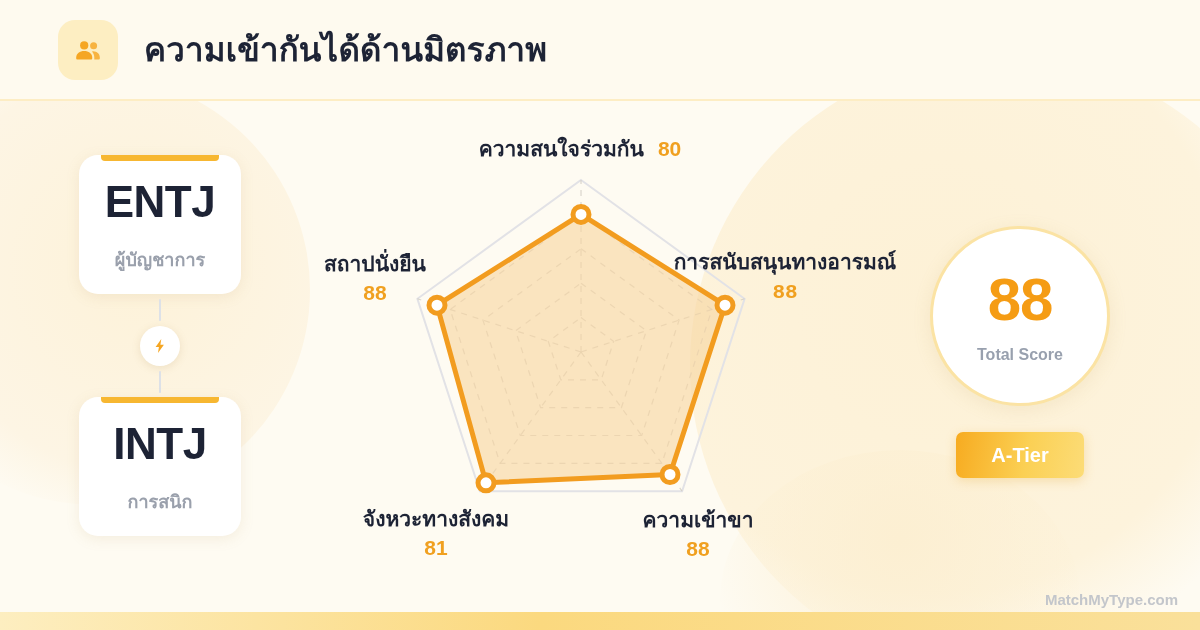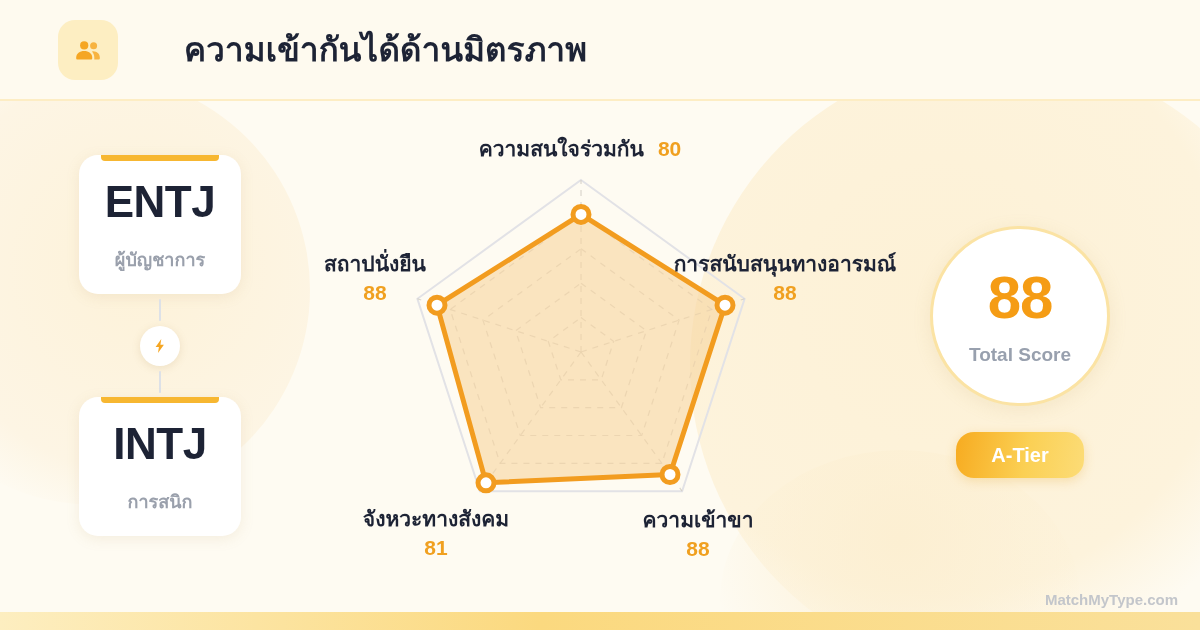--- a/index.html
+++ b/index.html
@@ -39,21 +39,20 @@
 
   
   #header {
     position:absolute; left:0; top:0;
     width:1200px; height:101px;
     background:#fefaef;
     border-bottom:2px solid #fdedc4;
     display:flex; align-items:center;
     padding-left:58px;
     z-index:4;
-    gap:40px;
   }
   #header .hdr-icon {
     width:60px; height:60px; flex:none;
     border-radius:17px;
     background:#fdeec2;
     display:flex; align-items:center; justify-content:center;
   }
   #header .hdr-icon svg { display:block; }
   #header .hdr-title {
     margin-left:26px;
@@ -157,28 +156,28 @@
     display:flex; flex-direction:column;
     align-items:center; justify-content:center;
   }
   .score-value {
     font-size:60px; font-weight:bold;
     color:#f59c14; line-height:1;
     letter-spacing:-1px;
   }
   .score-caption {
     margin-top:17px;
-    font-size:19px; font-weight:bold;
+    font-size:16px; font-weight:bold;
     color:#98a0ae; line-height:1;
   }
   .tier-badge {
     display:inline-block;
     margin-top:26px;
     padding:13px 35px;
-    border-radius:18px;
+    border-radius:7px;
     background:linear-gradient(100deg,#f7ab20 0%,#fbd054 55%,#fcdc77 100%);
     color:#ffffff;
     font-size:20px; font-weight:bold;
     box-shadow:0 3px 11px rgba(230,170,45,.28);
     line-height:1;
   }
 
   
   #watermark {
     position:absolute;
@@ -260,21 +259,21 @@
       <g id="radar-points">
           <circle cx="291.0" cy="104.4" r="8" fill="#ffffff" stroke="#f29c1f" stroke-width="5"></circle>
           <circle cx="435.0" cy="195.2" r="8" fill="#ffffff" stroke="#f29c1f" stroke-width="5"></circle>
           <circle cx="380.0" cy="364.5" r="8" fill="#ffffff" stroke="#f29c1f" stroke-width="5"></circle>
           <circle cx="196.0" cy="372.8" r="8" fill="#ffffff" stroke="#f29c1f" stroke-width="5"></circle>
           <circle cx="147.0" cy="195.2" r="8" fill="#ffffff" stroke="#f29c1f" stroke-width="5"></circle>
         </g>
     </svg>
     <div id="radar-labels">
         <div class="axis-label inline" style="left: 290px; top: 27px; transform: translateX(-50%);"><span class="lab-txt">ความสนใจร่วมกัน</span><span class="lab-val">80</span></div>
-        <div class="axis-label stacked" style="left: 495px; top: 142px; transform: translateX(-50%);"><span class="lab-txt">การสนับสนุนทางอารมณ์</span><span class="lab-val">88</span></div>
+        <div class="axis-label stacked" style="left: 495px; top: 142px; transform: translateX(-50%); font-family: Liberation Mono, monospace;"><span class="lab-txt">การสนับสนุนทางอารมณ์</span><span class="lab-val">88</span></div>
         <div class="axis-label stacked" style="left: 408px; top: 398px; transform: translateX(-50%);"><span class="lab-txt">ความเข้าขา</span><span class="lab-val">88</span></div>
         <div class="axis-label stacked" style="left: 146px; top: 397px; transform: translateX(-50%);"><span class="lab-txt">จังหวะทางสังคม</span><span class="lab-val">81</span></div>
         <div class="axis-label stacked" style="left: 85px; top: 142px; transform: translateX(-50%);"><span class="lab-txt">สถาปนั่งยืน</span><span class="lab-val">88</span></div>
       </div>
   </div>
 
   <div id="score-block">
     <div class="score-circle">
       <div class="score-value">88</div>
       <div class="score-caption">Total Score</div>

